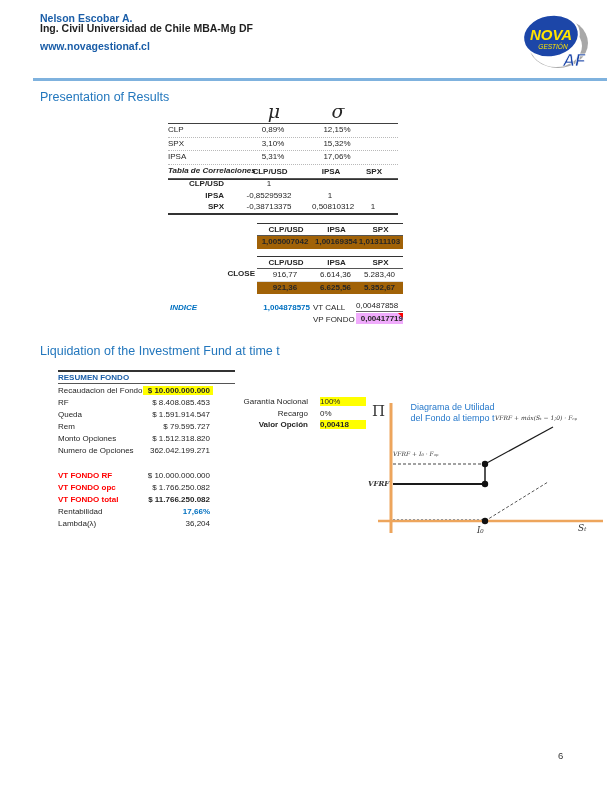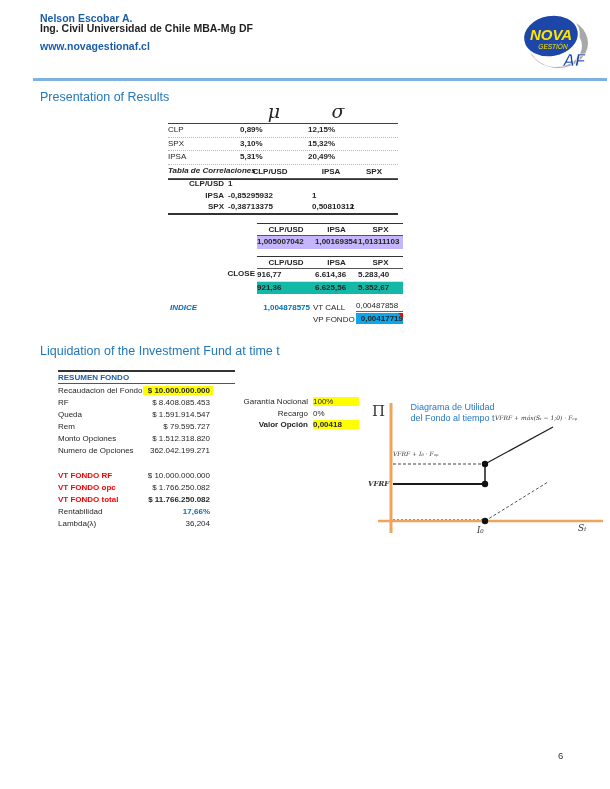--- a/index.html
+++ b/index.html
@@ -12,21 +12,21 @@
   .hdr-web{left:40px;top:40px;font-size:10.5px;font-weight:bold;color:#1B5EA8;}
   .hdr-rule{left:33px;top:78px;width:574px;height:3px;background:#7FB2DE;}
   .logo{left:516px;top:10px;width:74px;height:62px;}
   
   .sec-title{font-size:12.5px;color:#2377BD;}
   .s1{left:40px;top:90px;}
   .s2{left:40px;top:344px;}
   
   .t{font-size:8px;line-height:1;}
   .b{font-weight:bold;}
-  .r{text-align:left;padding-right:2px;font-weight:bold;}
+  .r{text-align:center;padding-right:2px;}
   .c{text-align:center;}
   .blue{color:#0070C0;}
   .red{color:#FF0000;}
   .yel{background:#FFFF00;}
   
   .t-mu{left:168px;top:97px;width:230px;}
   .t-mu .hrow{display:grid;grid-template-columns:72px 68px 60px auto;align-items:end;height:26px;}
   .greek{font-family:"DejaVu Serif",serif;font-style:italic;font-size:19px;text-align:center;line-height:1;padding-bottom:2px;}
   .t-mu .rows{border-top:1.5px solid #404040;}
   .t-mu .drow{display:grid;grid-template-columns:72px 68px 60px auto;align-items:center;height:12.5px;border-bottom:1px dotted #b9b9b9;}
@@ -34,45 +34,45 @@
   
   .t-corr{left:168px;top:166px;width:230px;border-bottom:2.5px solid #333;}
   .t-corr .grow{display:grid;grid-template-columns:60px 84px 38px 48px;align-items:center;height:11.5px;white-space:nowrap;}
   .t-corr .hd{border-bottom:1px solid #555;}
   .t-corr .lab{text-align:right;padding-right:4px;font-weight:bold;}
   
   .t-green{left:257px;top:223px;width:146px;}
   .t-close{left:257px;top:256px;width:146px;}
   .g3{display:grid;grid-template-columns:58px 43px 45px;align-items:center;white-space:nowrap;}
   .hd3{height:11px;border-bottom:1px solid #555;border-top:1.5px solid #333;}
-  .greenrow{height:12.5px;background:#c4b5fd;font-weight:bold;}
+  .greenrow{height:12.5px;background:#a16207;font-weight:bold;}
   .closerow{height:11.5px;border-bottom:1px solid #ddd;}
-  .yellowrow{height:12px;background:#14b8a6;font-weight:bold;}
+  .yellowrow{height:12px;background:#a16207;font-weight:bold;}
   .close-lab{left:215px;top:269px;width:40px;text-align:right;font-size:8px;font-weight:bold;}
   
   .indice-lab{left:170px;top:303px;font-size:8px;font-weight:bold;font-style:italic;color:#0070C0;}
   .indice-val{left:245px;top:303px;width:65px;text-align:right;font-size:8px;font-weight:bold;color:#0070C0;}
   .vt-lab{left:313px;top:303px;font-size:8px;}
   .vt-val{left:356px;top:301px;width:47px;height:10px;text-align:left;font-size:8px;border-bottom:1px solid #666;}
   .vp-lab{left:313px;top:315px;font-size:8px;}
-  .vp-val{left:356px;top:312.5px;width:47px;height:11.5px;background:#0ea5e9;text-align:right;
+  .vp-val{left:356px;top:312.5px;width:47px;height:11.5px;background:#f0abfc;text-align:right;
           font-size:8px;font-weight:bold;line-height:11.5px;}
   .vp-val .corner{position:absolute;top:0;right:0;width:0;height:0;
           border-left:5px solid transparent;border-top:5px solid #FF0000;}
   
   .rf{left:58px;top:370px;width:177px;border-top:2px solid #333;font-size:8px;}
   .rf-head{height:11px;display:flex;align-items:center;font-weight:bold;color:#1B5EA8;border-bottom:1px solid #555;}
   .rf-row{display:grid;grid-template-columns:85px 70px auto;align-items:center;height:12px;white-space:nowrap;}
   .rf-row .val{text-align:right;padding-right:3px;}
   .rf-tasa{border-bottom:1px solid #555;}
   .gap12{margin-top:12px;}
   .gap13{margin-top:13px;}
   
   .params{left:242px;top:396px;width:115px;font-size:8px;}
-  .p-row{display:grid;grid-template-columns:66px 46px;column-gap:5px;align-items:center;height:11.5px;white-space:nowrap;}
+  .p-row{display:grid;grid-template-columns:66px 46px;column-gap:12px;align-items:center;height:11.5px;white-space:nowrap;}
   .p-lab{text-align:right;}
   .p-val{text-align:left;padding-right:21px;}
   
   .diag-svg{left:370px;top:395px;width:235px;height:168px;}
   .diag-pi{left:372px;top:402px;font-family:"DejaVu Serif",serif;font-size:15px;color:#333;}
   .diag-title{left:405px;top:402px;width:95px;font-size:9px;font-weight:normal;color:#2779CB;line-height:1.25;text-align:center;}
   .f-serif{font-family:"DejaVu Serif",serif;font-style:italic;color:#333;}
   .f-top{left:495px;top:414px;font-size:6px;}
   .f-mid{left:393px;top:450px;font-size:6px;}
   .vfrf{left:368px;top:479px;width:21px;text-align:right;font-size:7px;font-weight:bold;}
@@ -114,21 +114,21 @@
         <span class="r">12,15%</span>
       </div>
       <div class="drow">
         <span>SPX</span>
         <span class="r">3,10%</span>
         <span class="r">15,32%</span>
       </div>
       <div class="drow">
         <span>IPSA</span>
         <span class="r">5,31%</span>
-        <span class="r">20,49%</span>
+        <span class="r">17,06%</span>
       </div>
       <div class="foot">Tabla de Correlaciones</div>
     </div>
   </div>
 
   <div class="abs t t-corr">
     <div class="grow hd">
       <span></span>
       <span class="c b">CLP/USD</span>
       <span class="c b">IPSA</span>

